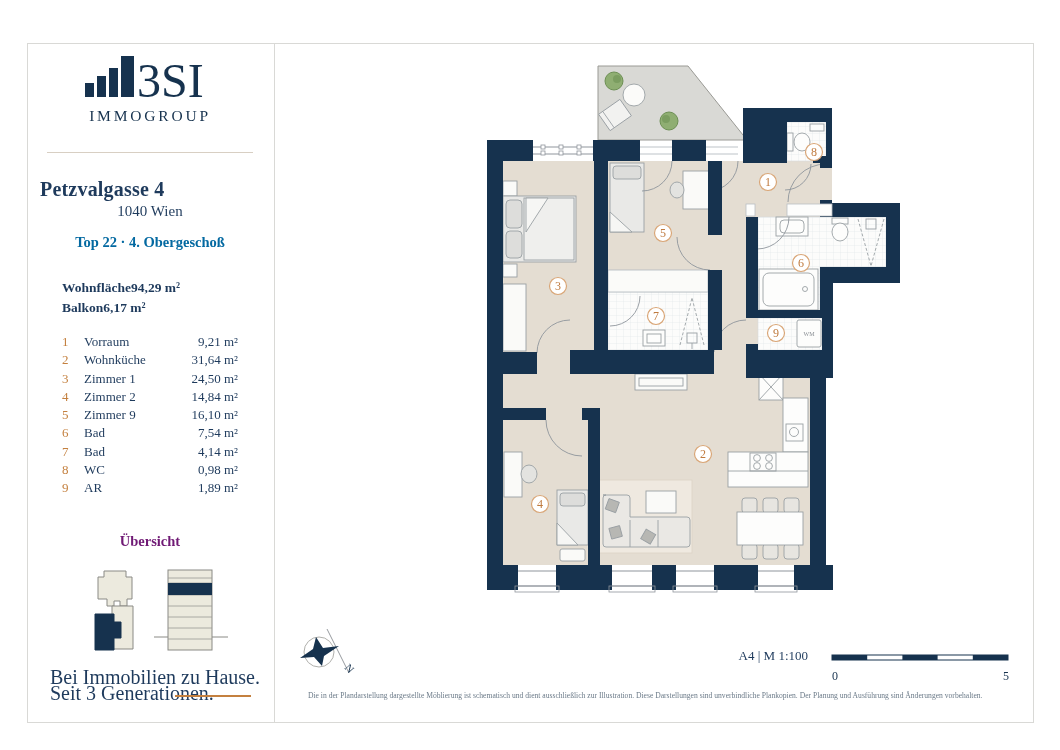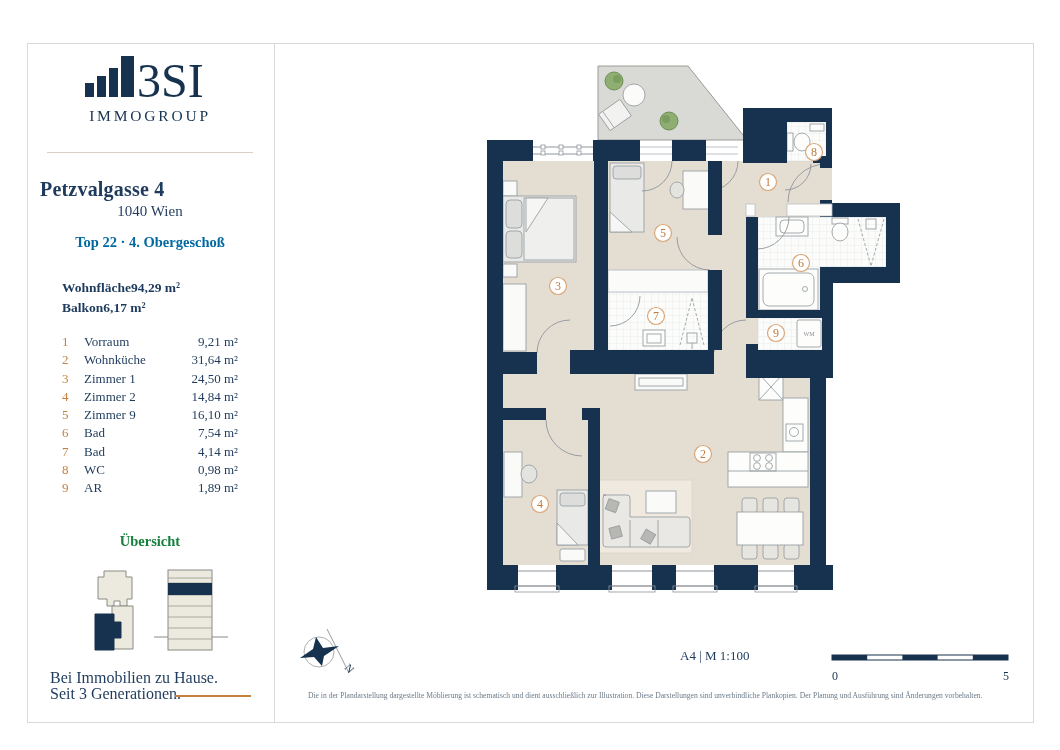--- a/index.html
+++ b/index.html
@@ -12,25 +12,25 @@
   .addr1{left:40px;top:178px;width:220px;text-align:left;font-size:20px;font-weight:bold;letter-spacing:.2px;}
   .addr2{left:40px;top:203px;width:220px;text-align:center;font-size:15px;}
   .unit{left:40px;top:234px;width:220px;text-align:center;font-size:14.5px;font-weight:600;color:#0369a1;}
   .hr-logo{left:47px;top:152px;width:206px;height:0;border-top:1px solid #d8cfc3;}
   .summary{left:62px;top:278px;width:176px;font-size:13.5px;font-weight:bold;}
   .summary .row{display:flex;height:20px;line-height:20px;}
   .rooms{left:62px;top:333px;width:176px;font-size:13px;}
   .rooms .rrow{display:grid;grid-template-columns:22px 1fr auto;height:18.3px;line-height:18.3px;}
   .rooms .rnum{color:#c4803f;}
   .rooms .rarea{text-align:left;}
-  .ov-title{left:40px;top:533px;width:220px;text-align:center;font-size:14.5px;font-weight:bold;color:#15803d;}
-  .tagline{left:50px;top:670px;width:220px;font-size:16px;line-height:15.8px;}
+  .ov-title{left:40px;top:533px;width:220px;text-align:center;font-size:14.5px;font-weight:bold;color:#701a75;}
+  .tagline{left:50px;top:670px;width:220px;font-size:20px;line-height:15.8px;}
   .tagline-underline{left:175px;top:695px;width:76px;height:2px;background:#c4803f;}
   
-  .format-scale{left:680px;top:648px;width:128px;text-align:left;font-size:13px;}
+  .format-scale{left:680px;top:648px;width:128px;text-align:right;font-size:13px;}
   .disc{left:300px;width:736px;font-size:7.6px;color:#6b7a88;white-space:nowrap;padding-left:8px;}
   .d1{top:691px;} .d2{top:703px;}
 </style>
 </head>
 <body>
 
 <div id="page">
 
   <div class="abs page-frame"></div>
   <div class="abs divider-v"></div>

